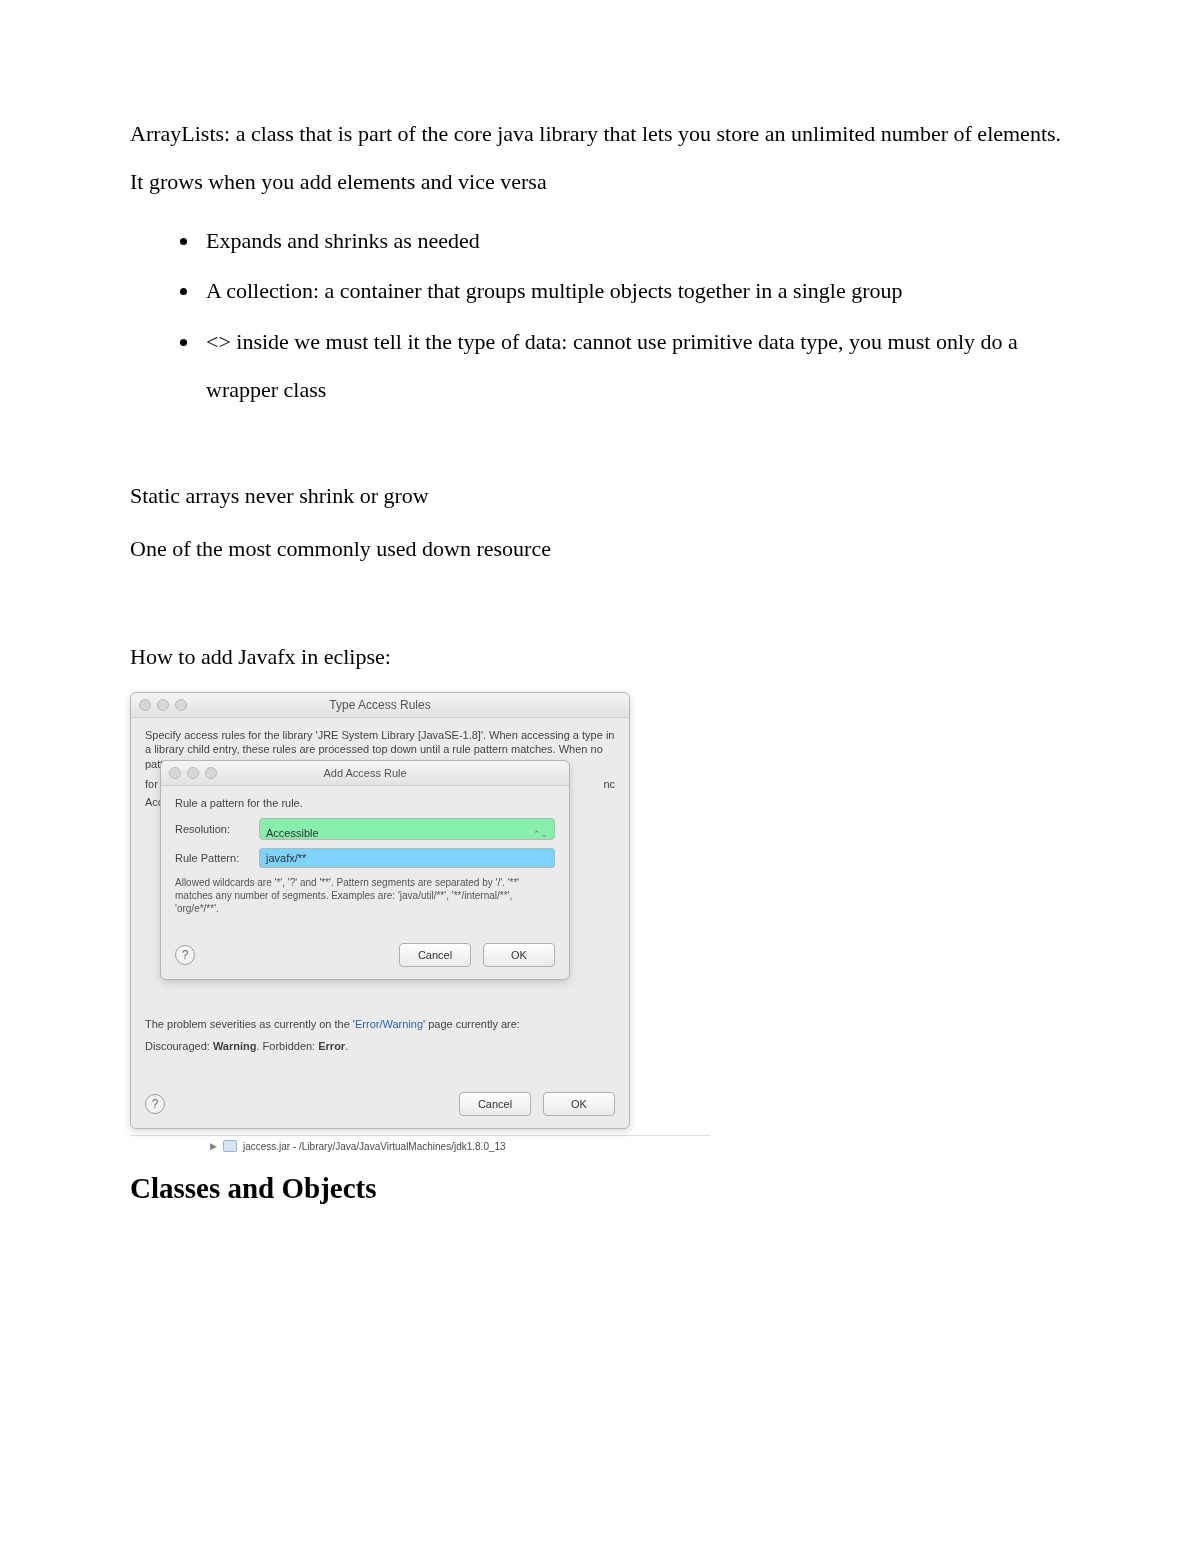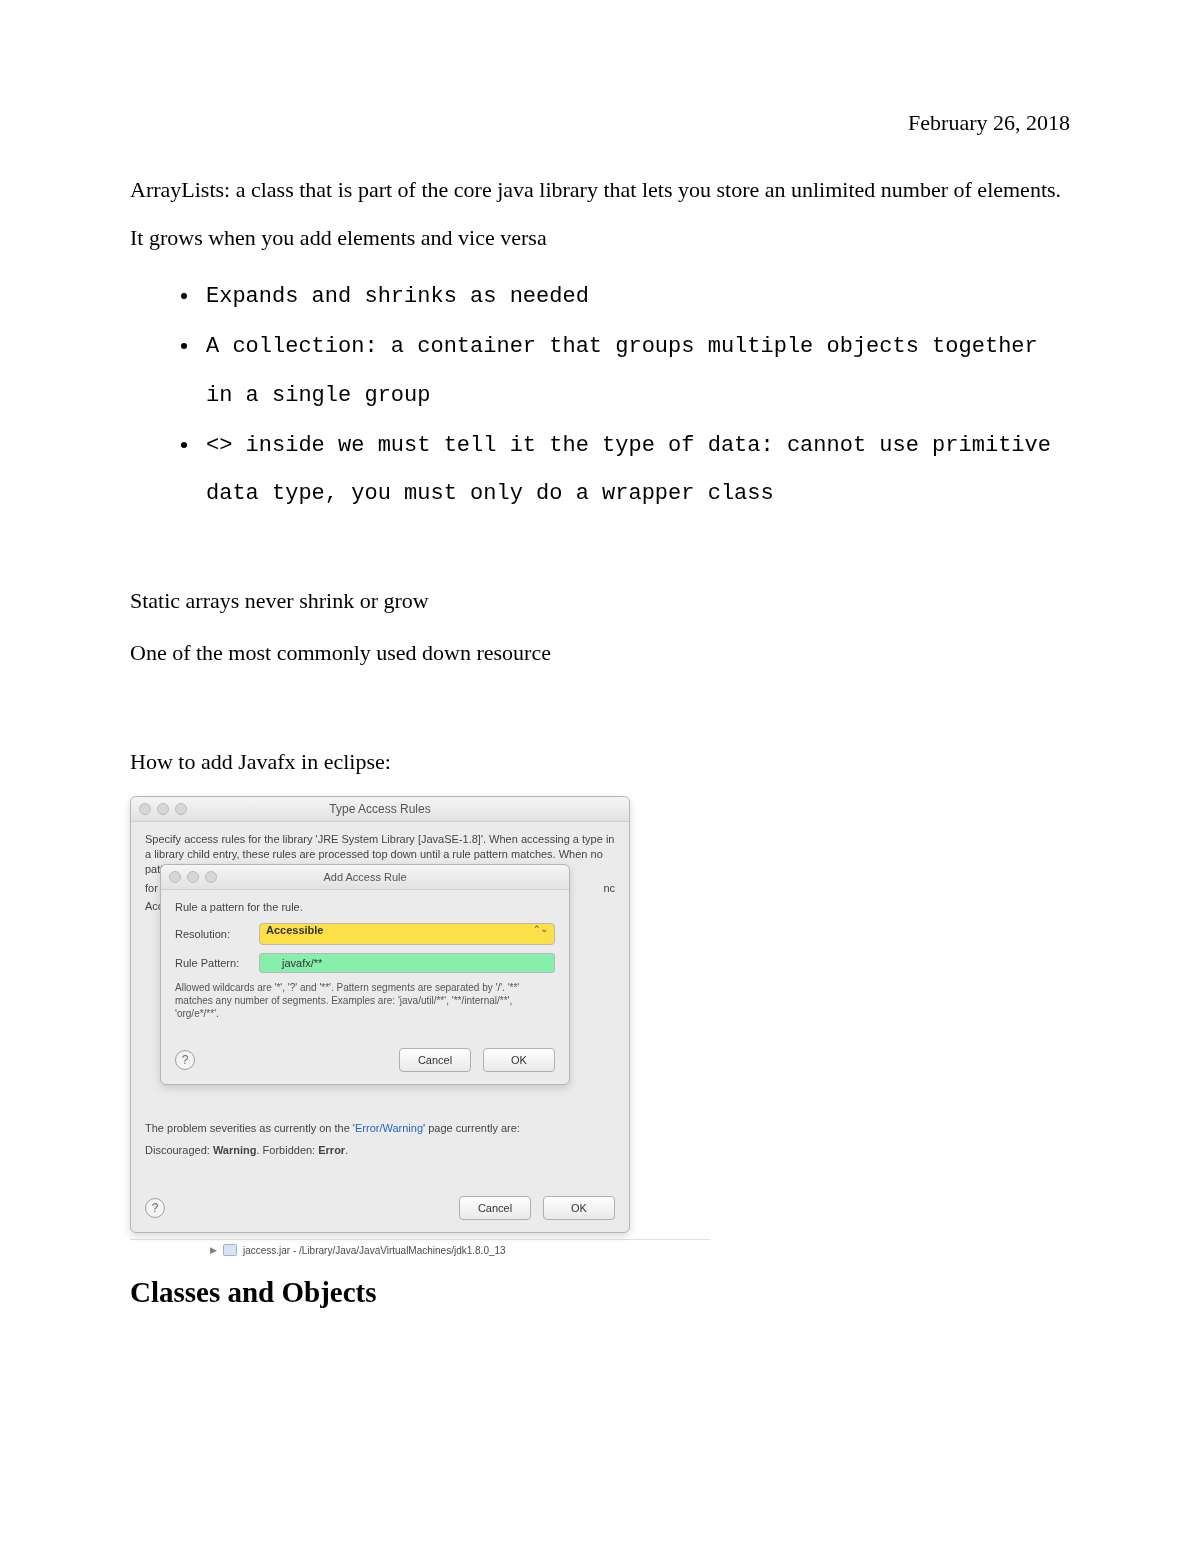--- a/index.html
+++ b/index.html
@@ -21,21 +21,20 @@
     margin-bottom: 30px;
   }
   .para {
     font-size: 22px;
     line-height: 2.2;
     margin-bottom: 4px;
   }
   ul.notes {
     margin: 10px 0 30px 0;
     padding-left: 70px;
-    font-family: Liberation Mono, monospace;
   }
   ul.notes li {
     font-size: 22px;
     line-height: 2.2;
     padding-left: 6px;
     margin-bottom: 2px;
   }
   .gap {
     height: 28px;
   }
@@ -118,42 +117,41 @@
     margin: 8px 0;
   }
   .field-label {
     width: 80px;
     font-size: 11px;
     color: #444;
   }
   .select {
     flex: 1;
     height: 20px;
-    background: #fde047;
+    background: #86efac;
     border: 1px solid #b8b8b8;
     border-radius: 4px;
     display: flex;
-    align-items: flex-start;
+    align-items: flex-end;
     justify-content: space-between;
     padding: 0 6px;
     font-size: 11px;
     color: #333;
-    font-weight: bold;
   }
   .select .chev {
     font-size: 9px;
     color: #777;
   }
   .textfield {
     flex: 1;
     height: 18px;
-    background: #86efac;
+    background: #7dd3fc;
     border: 1px solid #b8b8b8;
     border-radius: 3px;
-    padding: 0 22px;
+    padding: 0 6px;
     font-size: 11px;
     color: #333;
     display: flex;
     align-items: center;
   }
   .helptext {
     font-size: 10px;
     color: #555;
     line-height: 1.3;
     margin: 6px 0 28px 0;
@@ -228,21 +226,20 @@
     background: #d8e4f2;
     border: 1px solid #97b3d6;
     border-radius: 2px;
   }
 </style>
 </head>
 <body>
 
 <div class="page">
 
-  <div class="date">February 26, 2018</div>
 
   <div class="para">ArrayLists: a class that is part of the core java library that lets you store an unlimited number of elements. It grows when you add elements and vice versa</div>
 
   <ul class="notes">
     <li>Expands and shrinks as needed</li>
     <li>A collection: a container that groups multiple objects together in a single group</li>
     <li>&lt;&gt; inside we must tell it the type of data: cannot use primitive data type, you must only do a wrapper class</li>
   </ul>
 
   <div class="gap"></div>

